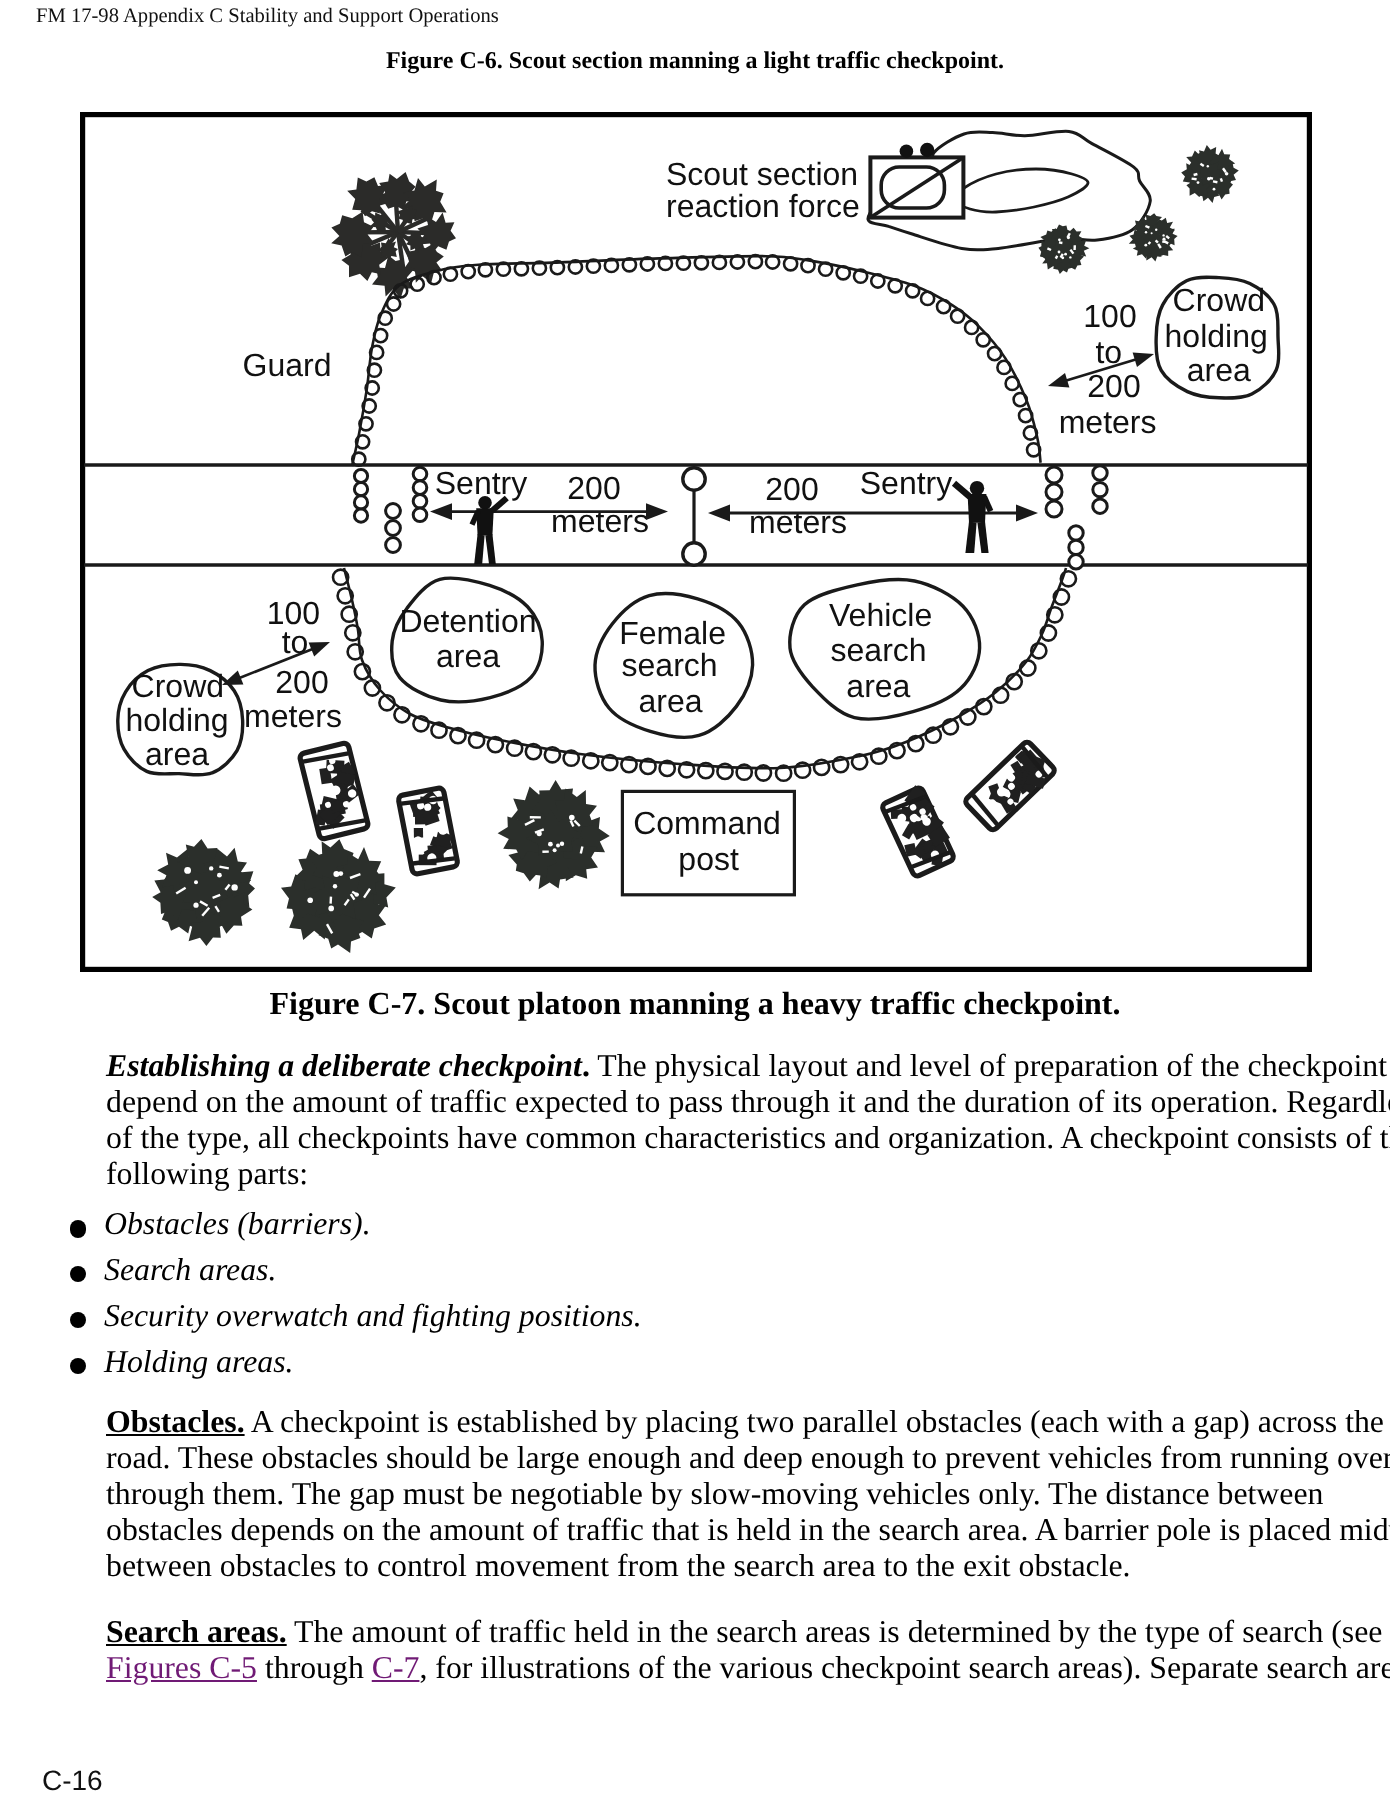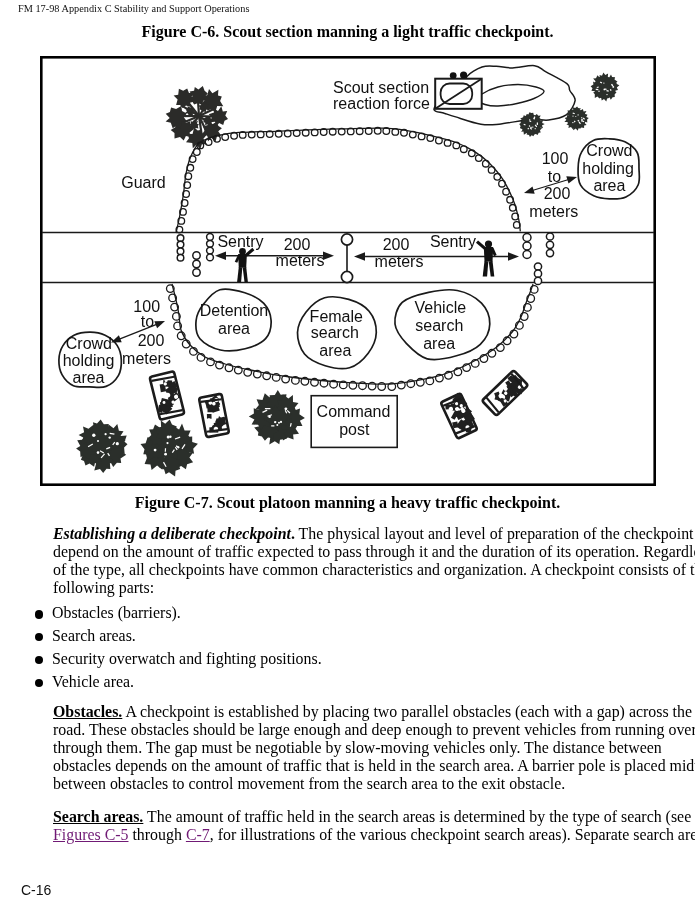--- a/index.html
+++ b/index.html
@@ -1,22 +1,22 @@
 <!DOCTYPE html>
 <html><head><meta charset="utf-8">
 <style>
 * { margin:0; padding:0; box-sizing:border-box; }
 html,body { width:695px; height:899px; background:#fff; }
 body { position:relative; font-family:"Liberation Serif", serif; color:#000; }
 .hdr { position:absolute; left:18px; top:3px; font-family:Liberation Serif, serif; font-size:10.3px; color:#111; }
-.title { position:absolute; left:0; top:23px; width:695px; text-align:center; font-weight:bold; font-size:16px; }
+.title { position:absolute; left:0; top:23px; width:695px; text-align:center; font-weight:bold; font-size:12px; }
 .cap { position:absolute; left:0; top:494px; width:695px; text-align:center; font-weight:bold; font-size:16px; }
 .para { position:absolute; left:8px; width:687px; font-size:15.9px; line-height:18px; white-space:nowrap;margin-left:45px; }
 .blist { position:absolute; left:52px; width:600px; font-size:15.9px; }
-.blist div { position:relative; height:22.9px; }
+.blist div { position:relative; height:22.9px;font-style:italic; }
 .blist div::before { content:""; position:absolute; left:-17.5px; top:6px; width:8.5px; height:8.5px; border-radius:50%; background:#000; }
 a { color:#701a75; }
 .c16 { position:absolute; left:21px; top:882px; font-family:"Liberation Sans",sans-serif; font-size:14px; color:#111; }
 </style></head>
 <body>
 <div class="hdr">FM 17-98 Appendix C Stability and Support Operations</div>
 <div class="title">Figure C-6. Scout section manning a light traffic checkpoint.</div>
 <svg width="616" height="430" viewBox="0 0 616 430" style="position:absolute;left:40px;top:56px">
 <rect x="1.3" y="1.3" width="613.4" height="427.4" fill="#fff" stroke="#000" stroke-width="2.6"></rect>
 <line x1="2" y1="176.5" x2="614" y2="176.5" stroke="#1a1a1a" stroke-width="1.7"></line>
@@ -562,21 +562,21 @@
 </svg>
 <div class="cap">Figure C-7. Scout platoon manning a heavy traffic checkpoint.</div>
 <div class="para" style="top:525px"><b><i>Establishing a deliberate checkpoint</i>.</b> The physical layout and level of preparation of the checkpoint<br>
 depend on the amount of traffic expected to pass through it and the duration of its operation. Regardless<br>
 of the type, all checkpoints have common characteristics and organization. A checkpoint consists of the<br>
 following parts:</div>
 <div class="blist" style="top:604px">
 <div>Obstacles (barriers).</div>
 <div>Search areas.</div>
 <div>Security overwatch and fighting positions.</div>
-<div>Vehicle area.</div>
+<div>Holding areas.</div>
 </div>
 <div class="para" style="top:703px"><b><u>Obstacles.</u></b> A checkpoint is established by placing two parallel obstacles (each with a gap) across the<br>
 road. These obstacles should be large enough and deep enough to prevent vehicles from running over or<br>
 through them. The gap must be negotiable by slow-moving vehicles only. The distance between<br>
 obstacles depends on the amount of traffic that is held in the search area. A barrier pole is placed midway<br>
 between obstacles to control movement from the search area to the exit obstacle.</div>
 <div class="para" style="top:808px"><b><u>Search areas.</u></b> The amount of traffic held in the search areas is determined by the type of search (see<br>
 <a href="#">Figures C-5</a> through <a href="#">C-7</a>, for illustrations of the various checkpoint search areas). Separate search areas</div>
 <div class="c16">C-16</div>
 

